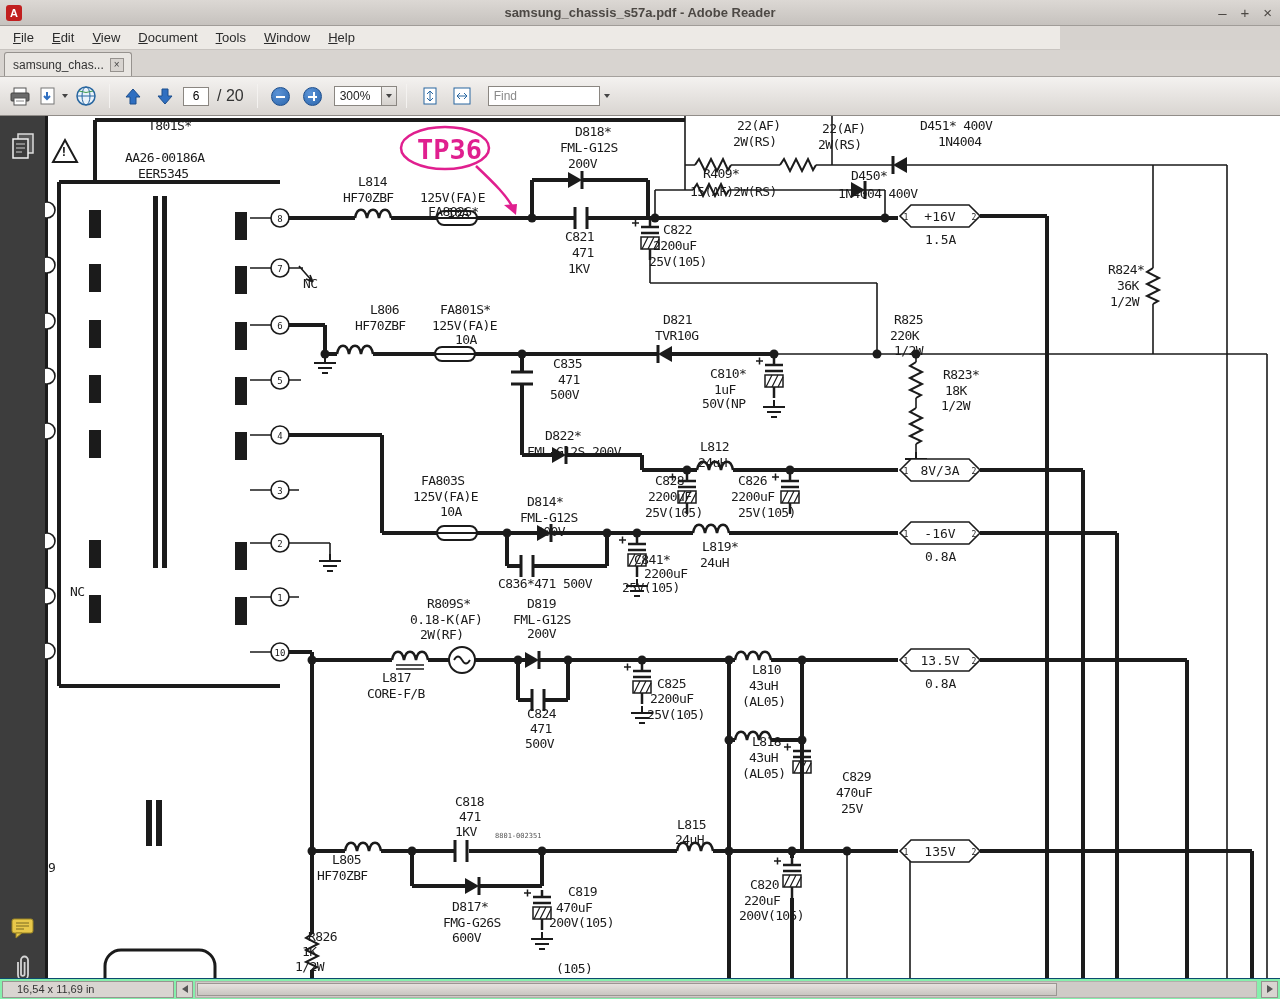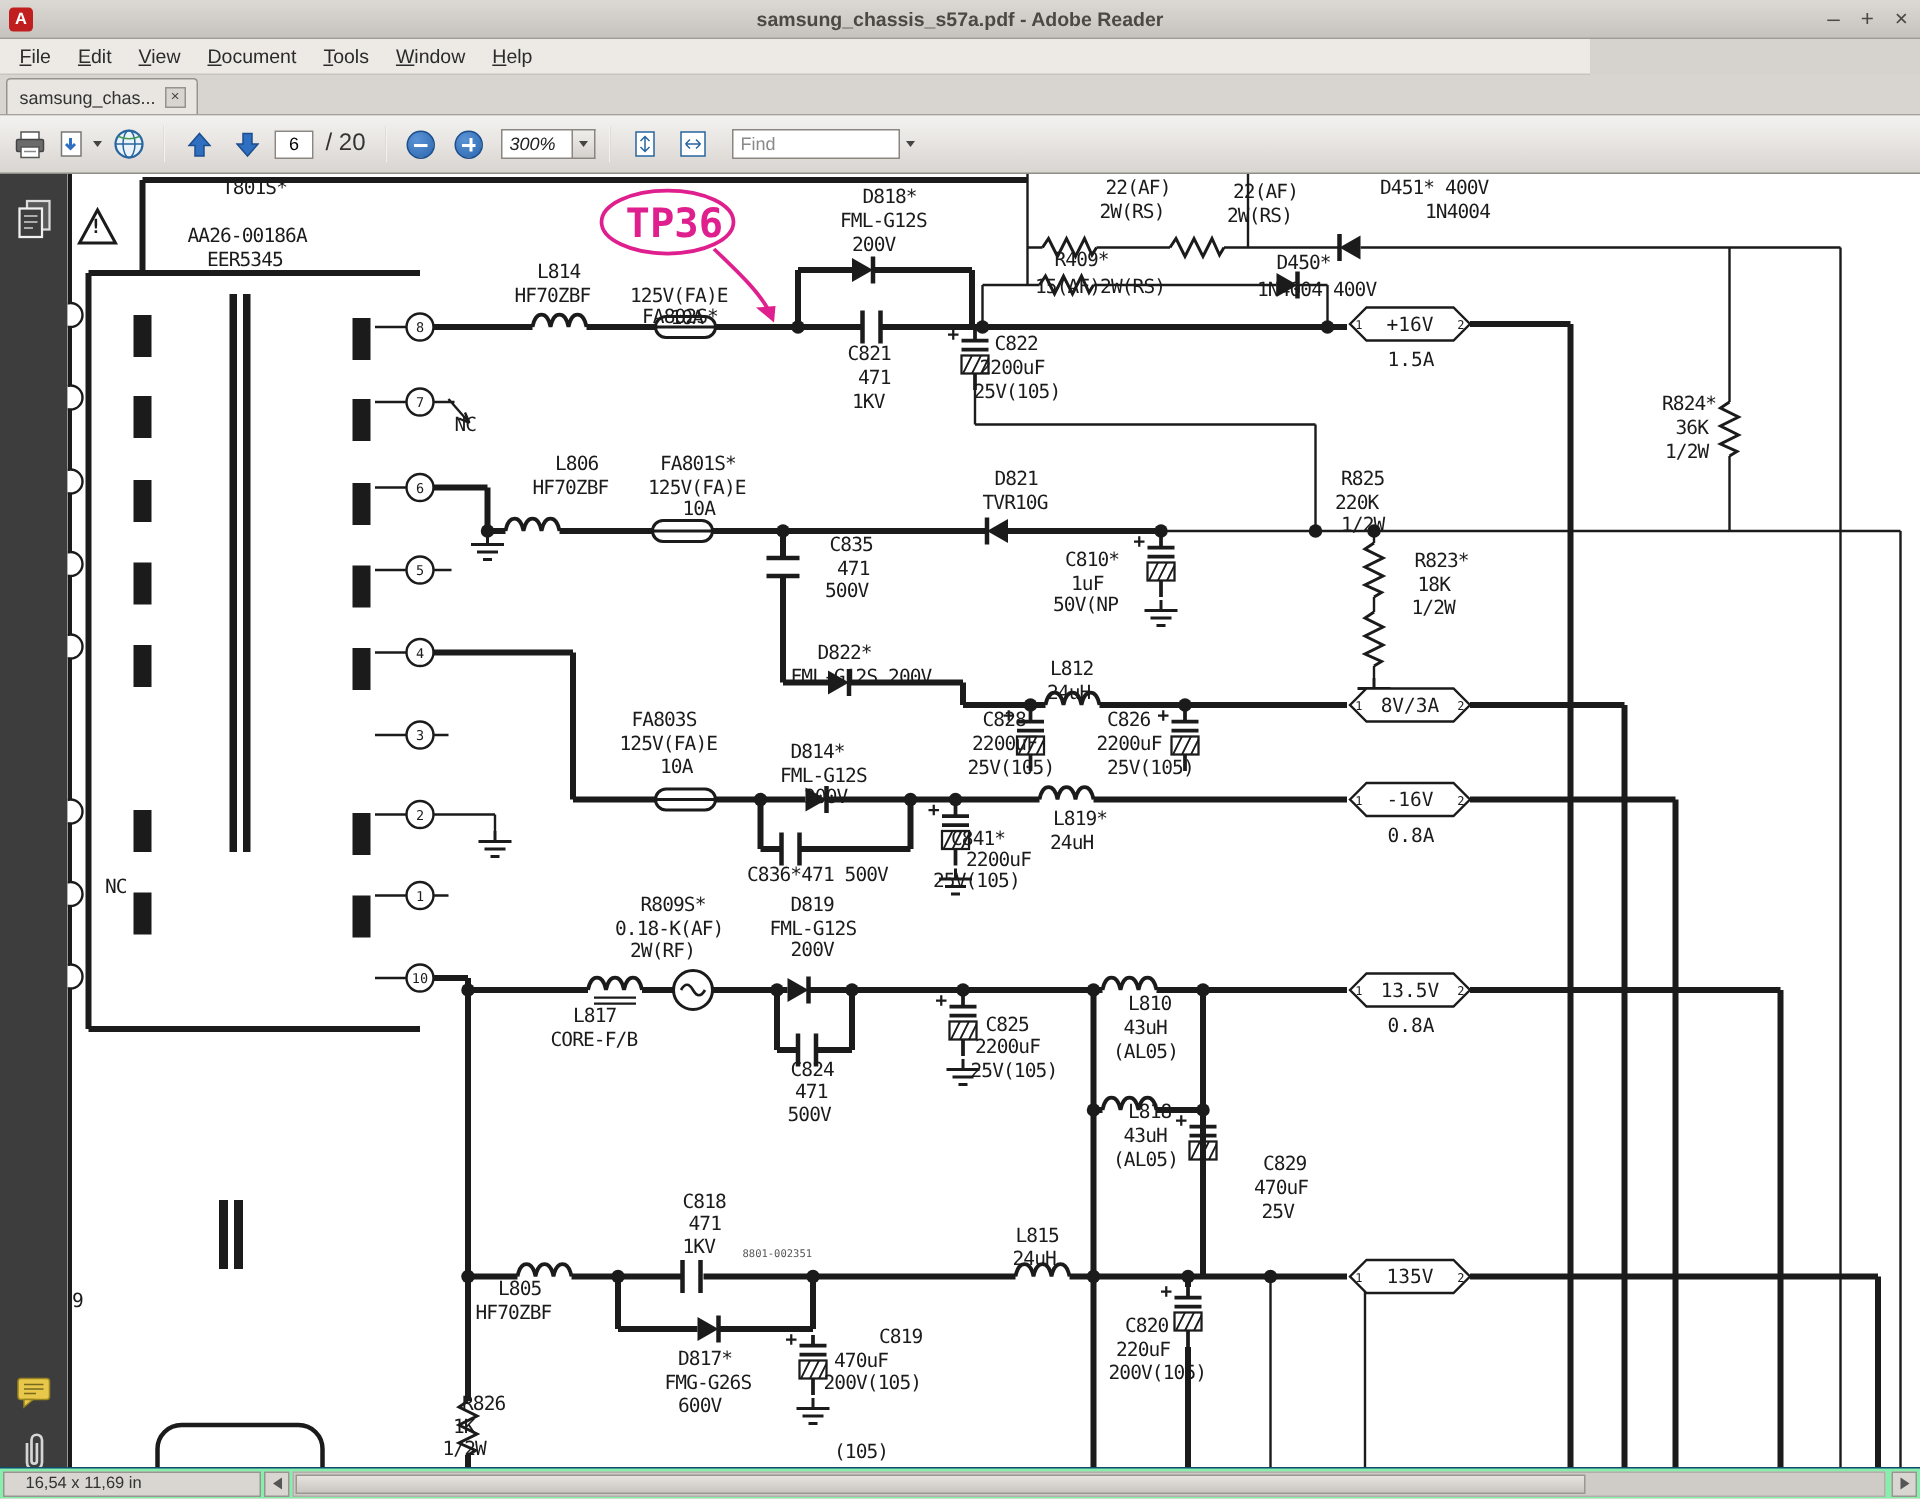--- a/index.html
+++ b/index.html
@@ -48,21 +48,21 @@
     border-right:3.5px solid transparent; border-top:4px solid #444; }
   #page-input { width:26px; height:19px; border:1px solid #8a8681; font-size:12px;
     text-align:center; font-family:"Liberation Sans",sans-serif; background:#fff; }
   #page-total { font-size:16px; color:#333; margin:0 4px; }
   .zoom-circle { width:19px; height:19px; border-radius:50%;
     background:radial-gradient(circle at 35% 30%, #5b93d6, #2b66ad);
     border:1px solid #1d4e8c; position:relative; }
   .zoom-circle .h { position:absolute; left:4px; top:8.5px; width:9px; height:2px; background:#fff; }
   .zoom-circle .v { position:absolute; left:8.5px; top:4px; width:2px; height:9px; background:#fff; }
   #zoom-box { width:48px; height:20px; background:#fff; border:1px solid #8a8681;
-    font-size:12px; color:#222; display:flex; align-items:center; padding-left:5px;font-style:italic; }
+    font-size:12px; color:#222; display:flex; align-items:center; padding-left:5px; }
   #zoom-drop { width:15px; height:20px; border:1px solid #8a8681; border-left:none;
     background:linear-gradient(#f0eeec,#d5d1cd); display:flex; align-items:center; justify-content:center; }
   #find-input { width:112px; height:20px; border:1px solid #8a8681; font-size:12px;
     padding-left:5px; color:#333; background:#fff; font-family:"Liberation Sans",sans-serif; }
   #find-input::placeholder { color:#8a8a8a; }
   #find-drop { width:14px; height:20px; display:flex; align-items:center; justify-content:center; }
 
   
   #sidebar { position:absolute; left:0; top:116px; width:45px; height:862px;
     background:#3d3d3d; }
@@ -484,21 +484,21 @@
         <span class="slab warn" style="left: 15px; top: 28px;">!</span>
         <span class="slab tp" style="left: 372px; top: 18px;">TP36</span>
         <span class="slab" style="left: 530px; top: 8px;">D818*</span>
         <span class="slab" style="left: 515px; top: 24px;">FML-G12S</span>
         <span class="slab" style="left: 523px; top: 40px;">200V</span>
         <span class="slab" style="left: 692px; top: 2px;">22(AF)</span>
         <span class="slab" style="left: 688px; top: 18px;">2W(RS)</span>
         <span class="slab" style="left: 777px; top: 5px;">22(AF)</span>
         <span class="slab" style="left: 773px; top: 21px;">2W(RS)</span>
         <span class="slab" style="left: 875px; top: 2px;">D451* 400V</span>
-        <span class="slab" style="left: 893px; top: 18px; margin-left: 12px;">1N4004</span>
+        <span class="slab" style="left: 893px; top: 18px;">1N4004</span>
         <span class="slab" style="left: 313px; top: 58px;">L814</span>
         <span class="slab" style="left: 298px; top: 74px;">HF70ZBF</span>
         <span class="slab" style="left: 383px; top: 58px; margin-top: 30px;">FA802S*</span>
         <span class="slab" style="left: 375px; top: 74px;">125V(FA)E</span>
         <span class="slab" style="left: 402px; top: 89px;">10A</span>
         <span class="slab" style="left: 658px; top: 50px;">R409*</span>
         <span class="slab" style="left: 645px; top: 68px;">15(AF)2W(RS)</span>
         <span class="slab" style="left: 806px; top: 52px;">D450*</span>
         <span class="slab" style="left: 793px; top: 70px;">1N4004 400V</span>
         <span class="slab" style="left: 520px; top: 113px;">C821</span>
@@ -579,21 +579,21 @@
         <span class="slab" style="left: 414px; top: 693px;">471</span>
         <span class="slab" style="left: 410px; top: 708px;">1KV</span>
         <span class="slab tiny" style="left: 450px; top: 716px;">8801-002351</span>
         <span class="slab" style="left: 632px; top: 701px;">L815</span>
         <span class="slab" style="left: 630px; top: 716px;">24uH</span>
         <span class="slab" style="left: 287px; top: 736px;">L805</span>
         <span class="slab" style="left: 272px; top: 752px;">HF70ZBF</span>
         <span class="slab" style="left: 407px; top: 783px;">D817*</span>
         <span class="slab" style="left: 398px; top: 799px;">FMG-G26S</span>
         <span class="slab" style="left: 407px; top: 814px;">600V</span>
-        <span class="slab" style="left: 541px; top: 768px;">C819</span>
+        <span class="slab" style="left: 523px; top: 768px;">C819</span>
         <span class="slab" style="left: 511px; top: 784px;">470uF</span>
         <span class="slab" style="left: 504px; top: 799px;">200V(105)</span>
         <span class="slab" style="left: 511px; top: 845px; text-align: right;">(105)</span>
         <span class="slab" style="left: 705px; top: 761px;">C820</span>
         <span class="slab" style="left: 699px; top: 777px;">220uF</span>
         <span class="slab" style="left: 694px; top: 792px;">200V(105)</span>
         <span class="slab" style="left: 249px; top: 813px; margin-left: 14px;">R826</span>
         <span class="slab" style="left: 257px; top: 828px;">1K</span>
         <span class="slab" style="left: 250px; top: 843px;">1/2W</span>
         <span class="slab" style="left: 3px; top: 744px;">9</span>

